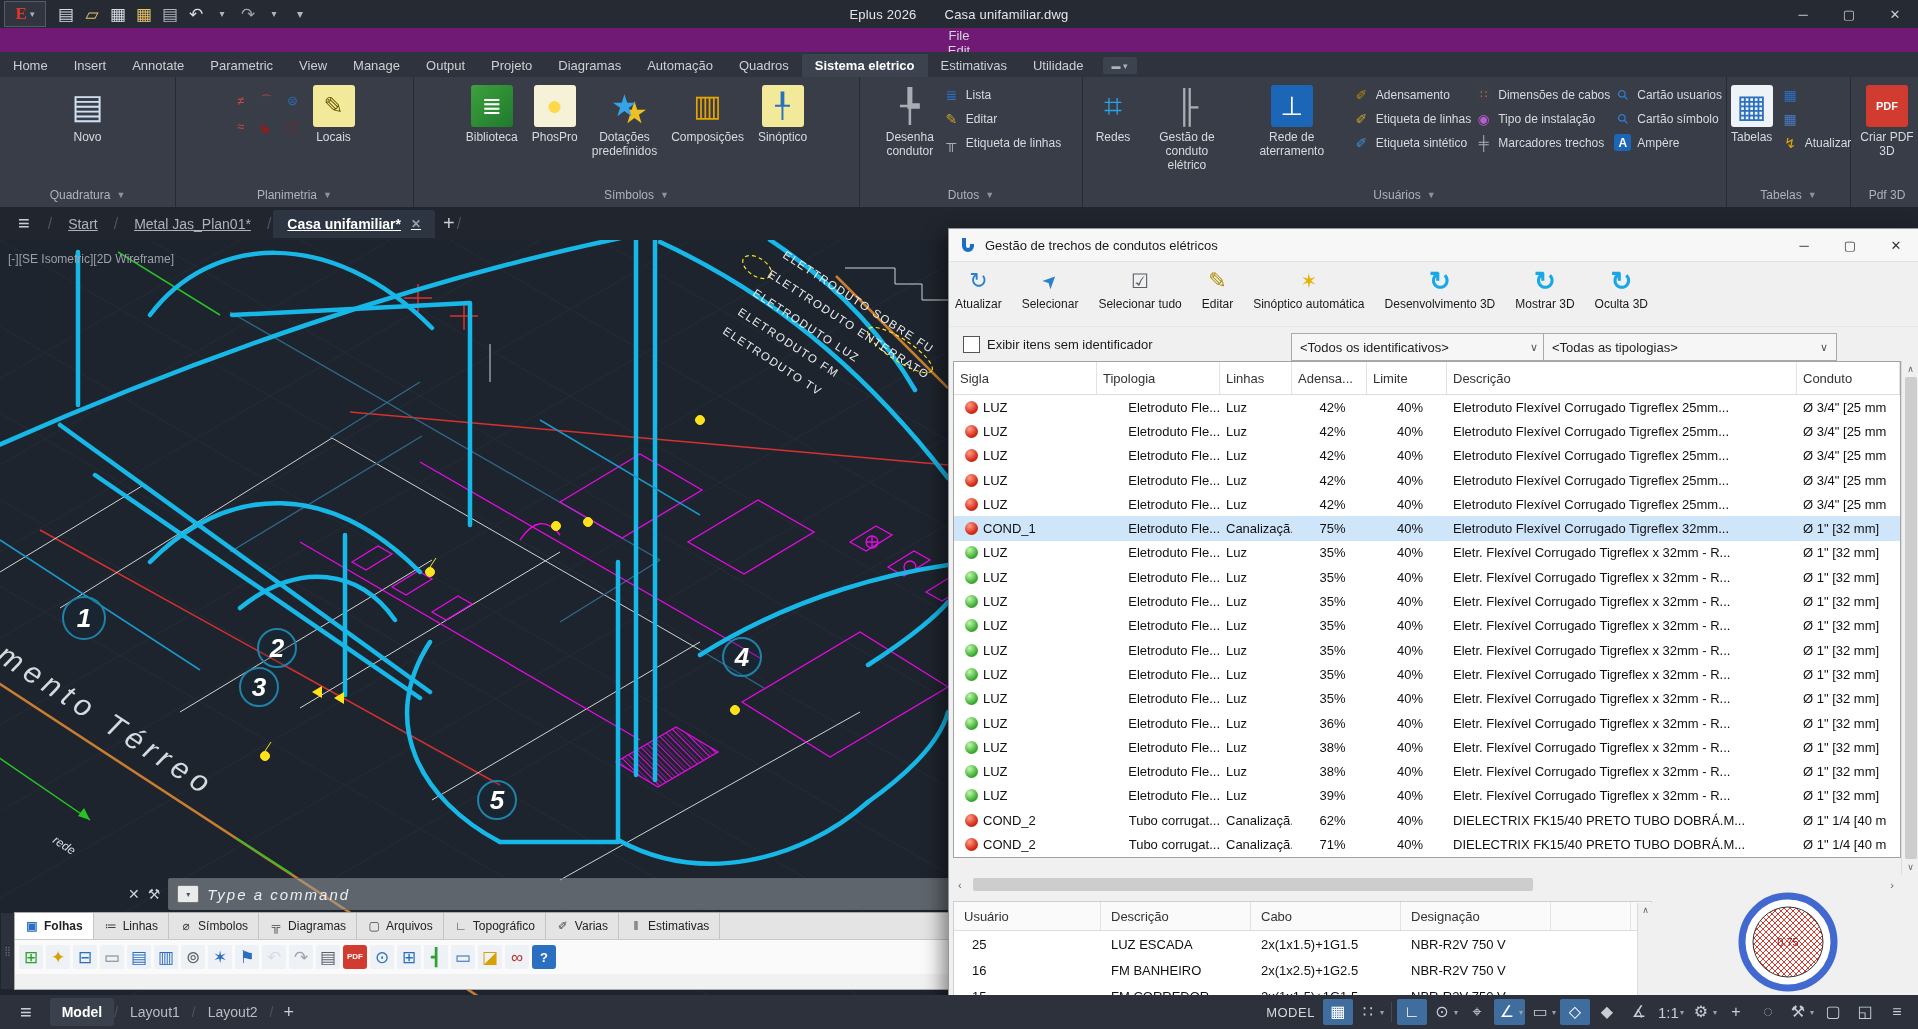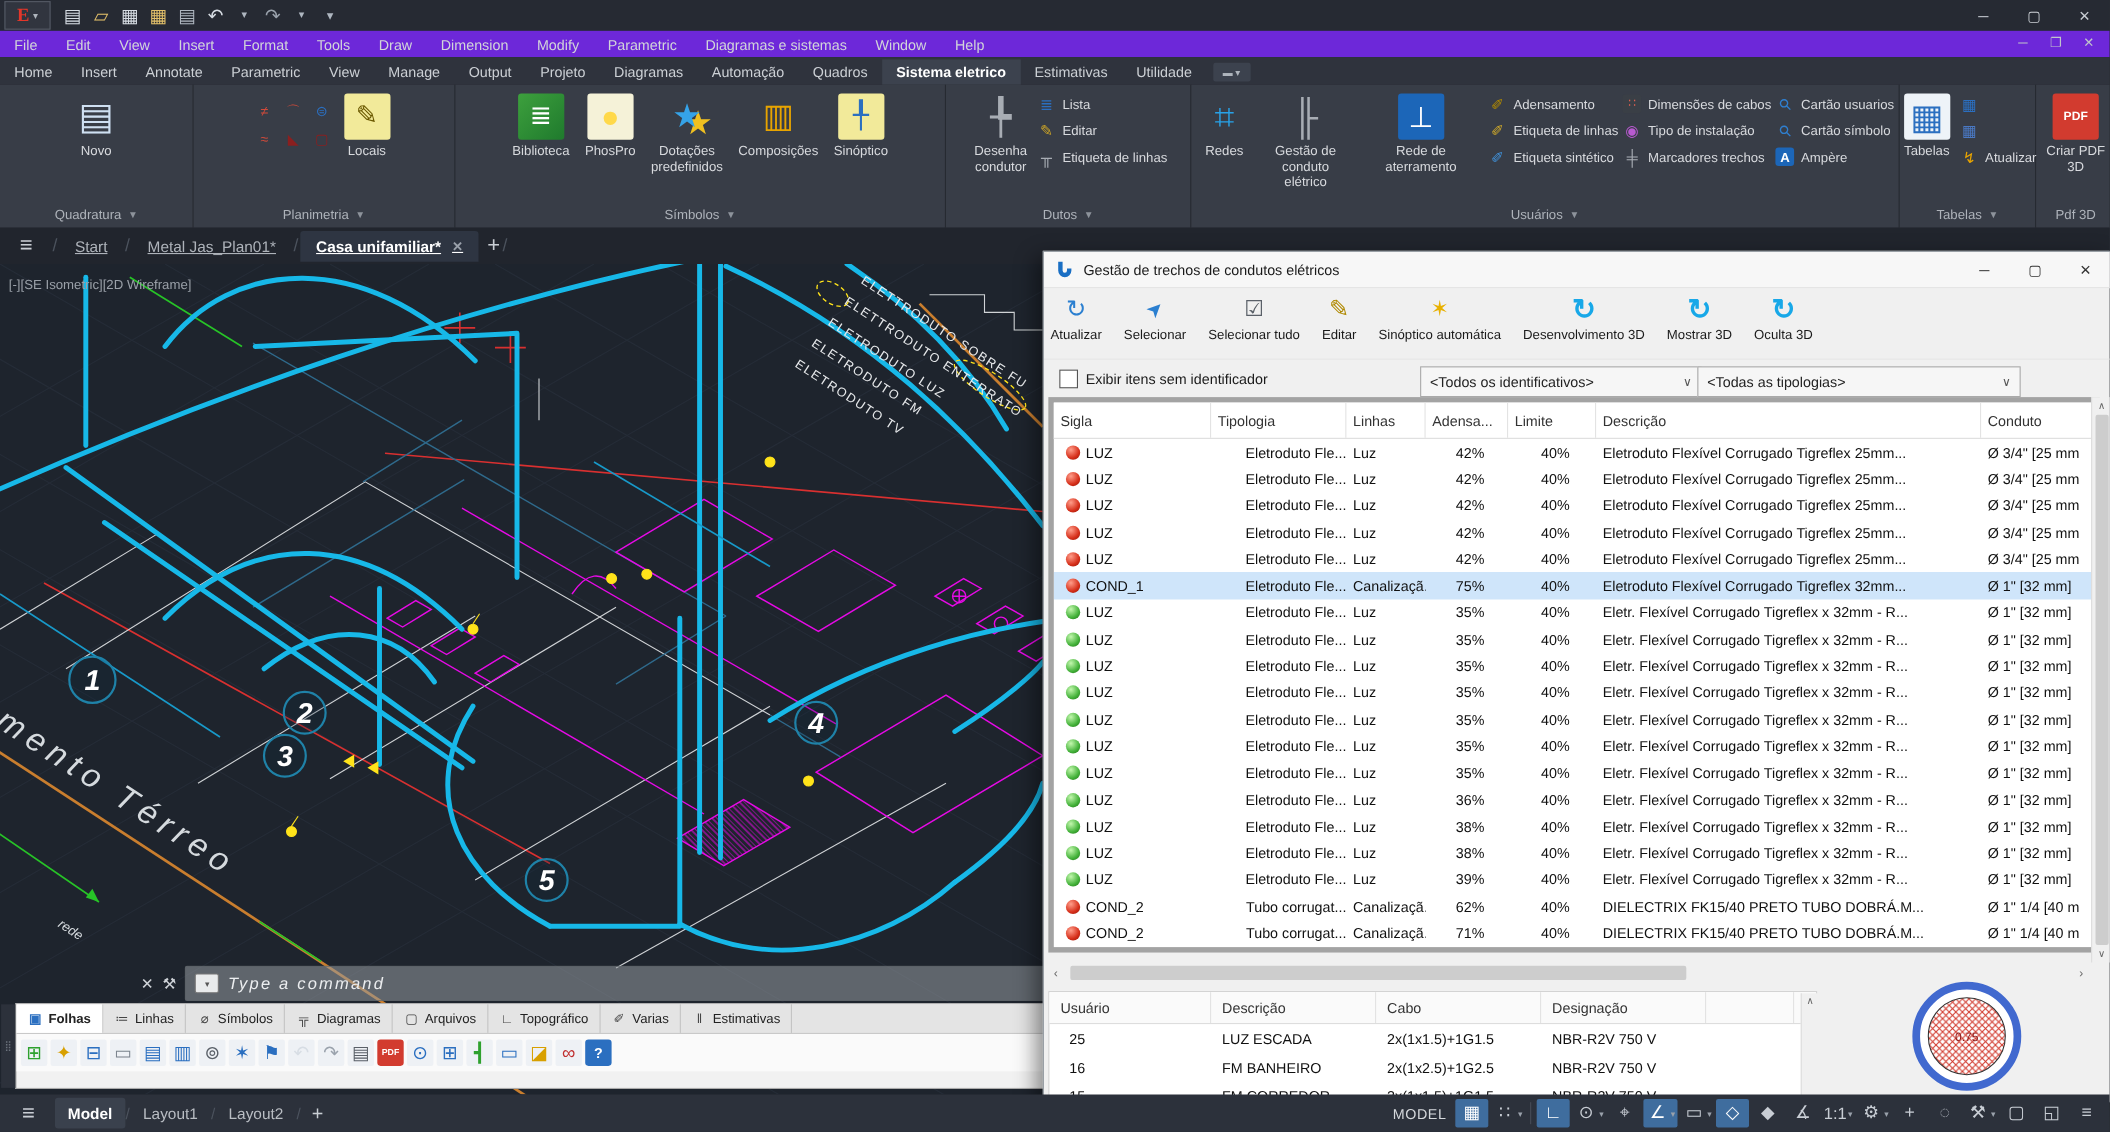--- a/index.html
+++ b/index.html
@@ -20,22 +20,22 @@
   .qat{display:flex;align-items:center;gap:2px;margin-left:8px;}
   .qat .gly{width:24px;height:24px;}
   .title-center{position:absolute;left:0;right:0;text-align:center;pointer-events:none;
     color:#e4e6e9;font-size:13px;letter-spacing:.2px;}
   .title-center span{margin:0 14px;}
   .winbtns{margin-left:auto;display:flex;}
   .winbtn{width:46px;height:28px;display:flex;align-items:center;justify-content:center;
     color:#c9ced4;font-size:13px;}
 
   
-  .menubar{position:absolute;left:0;top:28px;width:100%;height:24px;background:#6d28d9;
-    display:flex;color:#d2d5d9;font-size:13px;}
+  .menubar{position:absolute;left:0;top:28px;width:100%;height:24px;background:#701a75;
+    display:flex;align-items:center;color:#d2d5d9;font-size:13px;flex-direction:column;}
   .menu-item{padding:0 13px;height:100%;display:flex;align-items:center;}
   .childbtns{margin-left:auto;display:flex;margin-right:4px;}
   .childbtn{width:30px;height:22px;display:flex;align-items:center;justify-content:center;
     color:#c0c5cb;font-size:12px;}
 
   
   .ribbontabs{position:absolute;left:0;top:52px;width:100%;height:25px;background:#2f333d;
     display:flex;align-items:flex-end;color:#ccd0d5;font-size:13px;}
   .rtab{padding:4px 13px;}
   .rtab.active{background:#3c424e;color:#fff;font-weight:bold;}
@@ -128,21 +128,21 @@
   .dtb .gly{width:26px;height:26px;font-size:22px;}
   .dlg-filter{height:40px;position:relative;}
   .chkrow{position:absolute;left:14px;top:9px;display:flex;align-items:center;gap:7px;font-size:13px;}
   .chk{width:15px;height:15px;background:#fff;border:1px solid #555;}
   .combo{position:absolute;top:6px;height:26px;background:#f6f6f6;border:1px solid #a9a9a9;
     display:flex;align-items:center;padding:0 8px;font-size:13px;color:#222;}
   .combo .v{margin-left:auto;color:#555;font-size:11px;padding-left:8px;}
   .combo1{left:342px;width:238px;}
   .combo2{left:594px;width:276px;}
 
-  .dtable{position:absolute;left:4px;top:132px;width:946px;background:#fff;border:5px solid #a3a3a3;}
+  .dtable{position:absolute;left:4px;top:132px;width:946px;background:#fff;border:1px solid #a3a3a3;}
   .thead{display:flex;height:32px;align-items:center;background:#fff;border-bottom:1px solid #ddd;
     font-size:13px;color:#333;}
   .thead span{border-right:1px solid #e3e3e3;height:100%;display:flex;align-items:center;
     padding-left:6px;box-sizing:border-box;}
   .tbody{height:462px;overflow:hidden;}
   .trow{display:flex;height:24.3px;align-items:center;font-size:13px;color:#111;}
   .trow.sel{background:#cfe5fa;}
   .c0{width:143px;display:flex;align-items:center;}
   .c1{width:123px;text-align:right;}.c2{width:72px;}.c3{width:75px;text-align:center;}.c4{width:80px;text-align:center;}
   .c5{width:350px;}.c6{width:103px;}
@@ -186,20 +186,23 @@
         <span class="gly" style="color: rgb(227, 192, 106); font-size: 17px;">▱</span>
         <span class="gly" style="color: rgb(215, 221, 228); font-size: 17px;">▦</span>
         <span class="gly" style="color: rgb(227, 192, 106); font-size: 17px;">▦</span>
         <span class="gly" style="color: rgb(174, 182, 192); font-size: 17px;">▤</span>
         <span class="gly" style="color: rgb(215, 221, 228); font-size: 17px;">↶</span>
         <span class="gly" style="color: rgb(174, 182, 192); font-size: 10px;">▾</span>
         <span class="gly" style="color: rgb(154, 162, 172); font-size: 17px;">↷</span>
         <span class="gly" style="color: rgb(174, 182, 192); font-size: 10px;">▾</span>
         <span class="gly" style="color: rgb(174, 182, 192); font-size: 12px;">▾</span>
       </div>
+    <div class="title-center">
+      <span>Eplus 2026</span><span>Casa unifamiliar.dwg</span>
+    </div>
     <div class="winbtns">
       <div class="winbtn">─</div>
       <div class="winbtn">▢</div>
       <div class="winbtn">✕</div>
     </div>
   </div>
 
   <div class="menubar" id="menubar">
       <div class="menu-item">File</div>
       <div class="menu-item">Edit</div>

